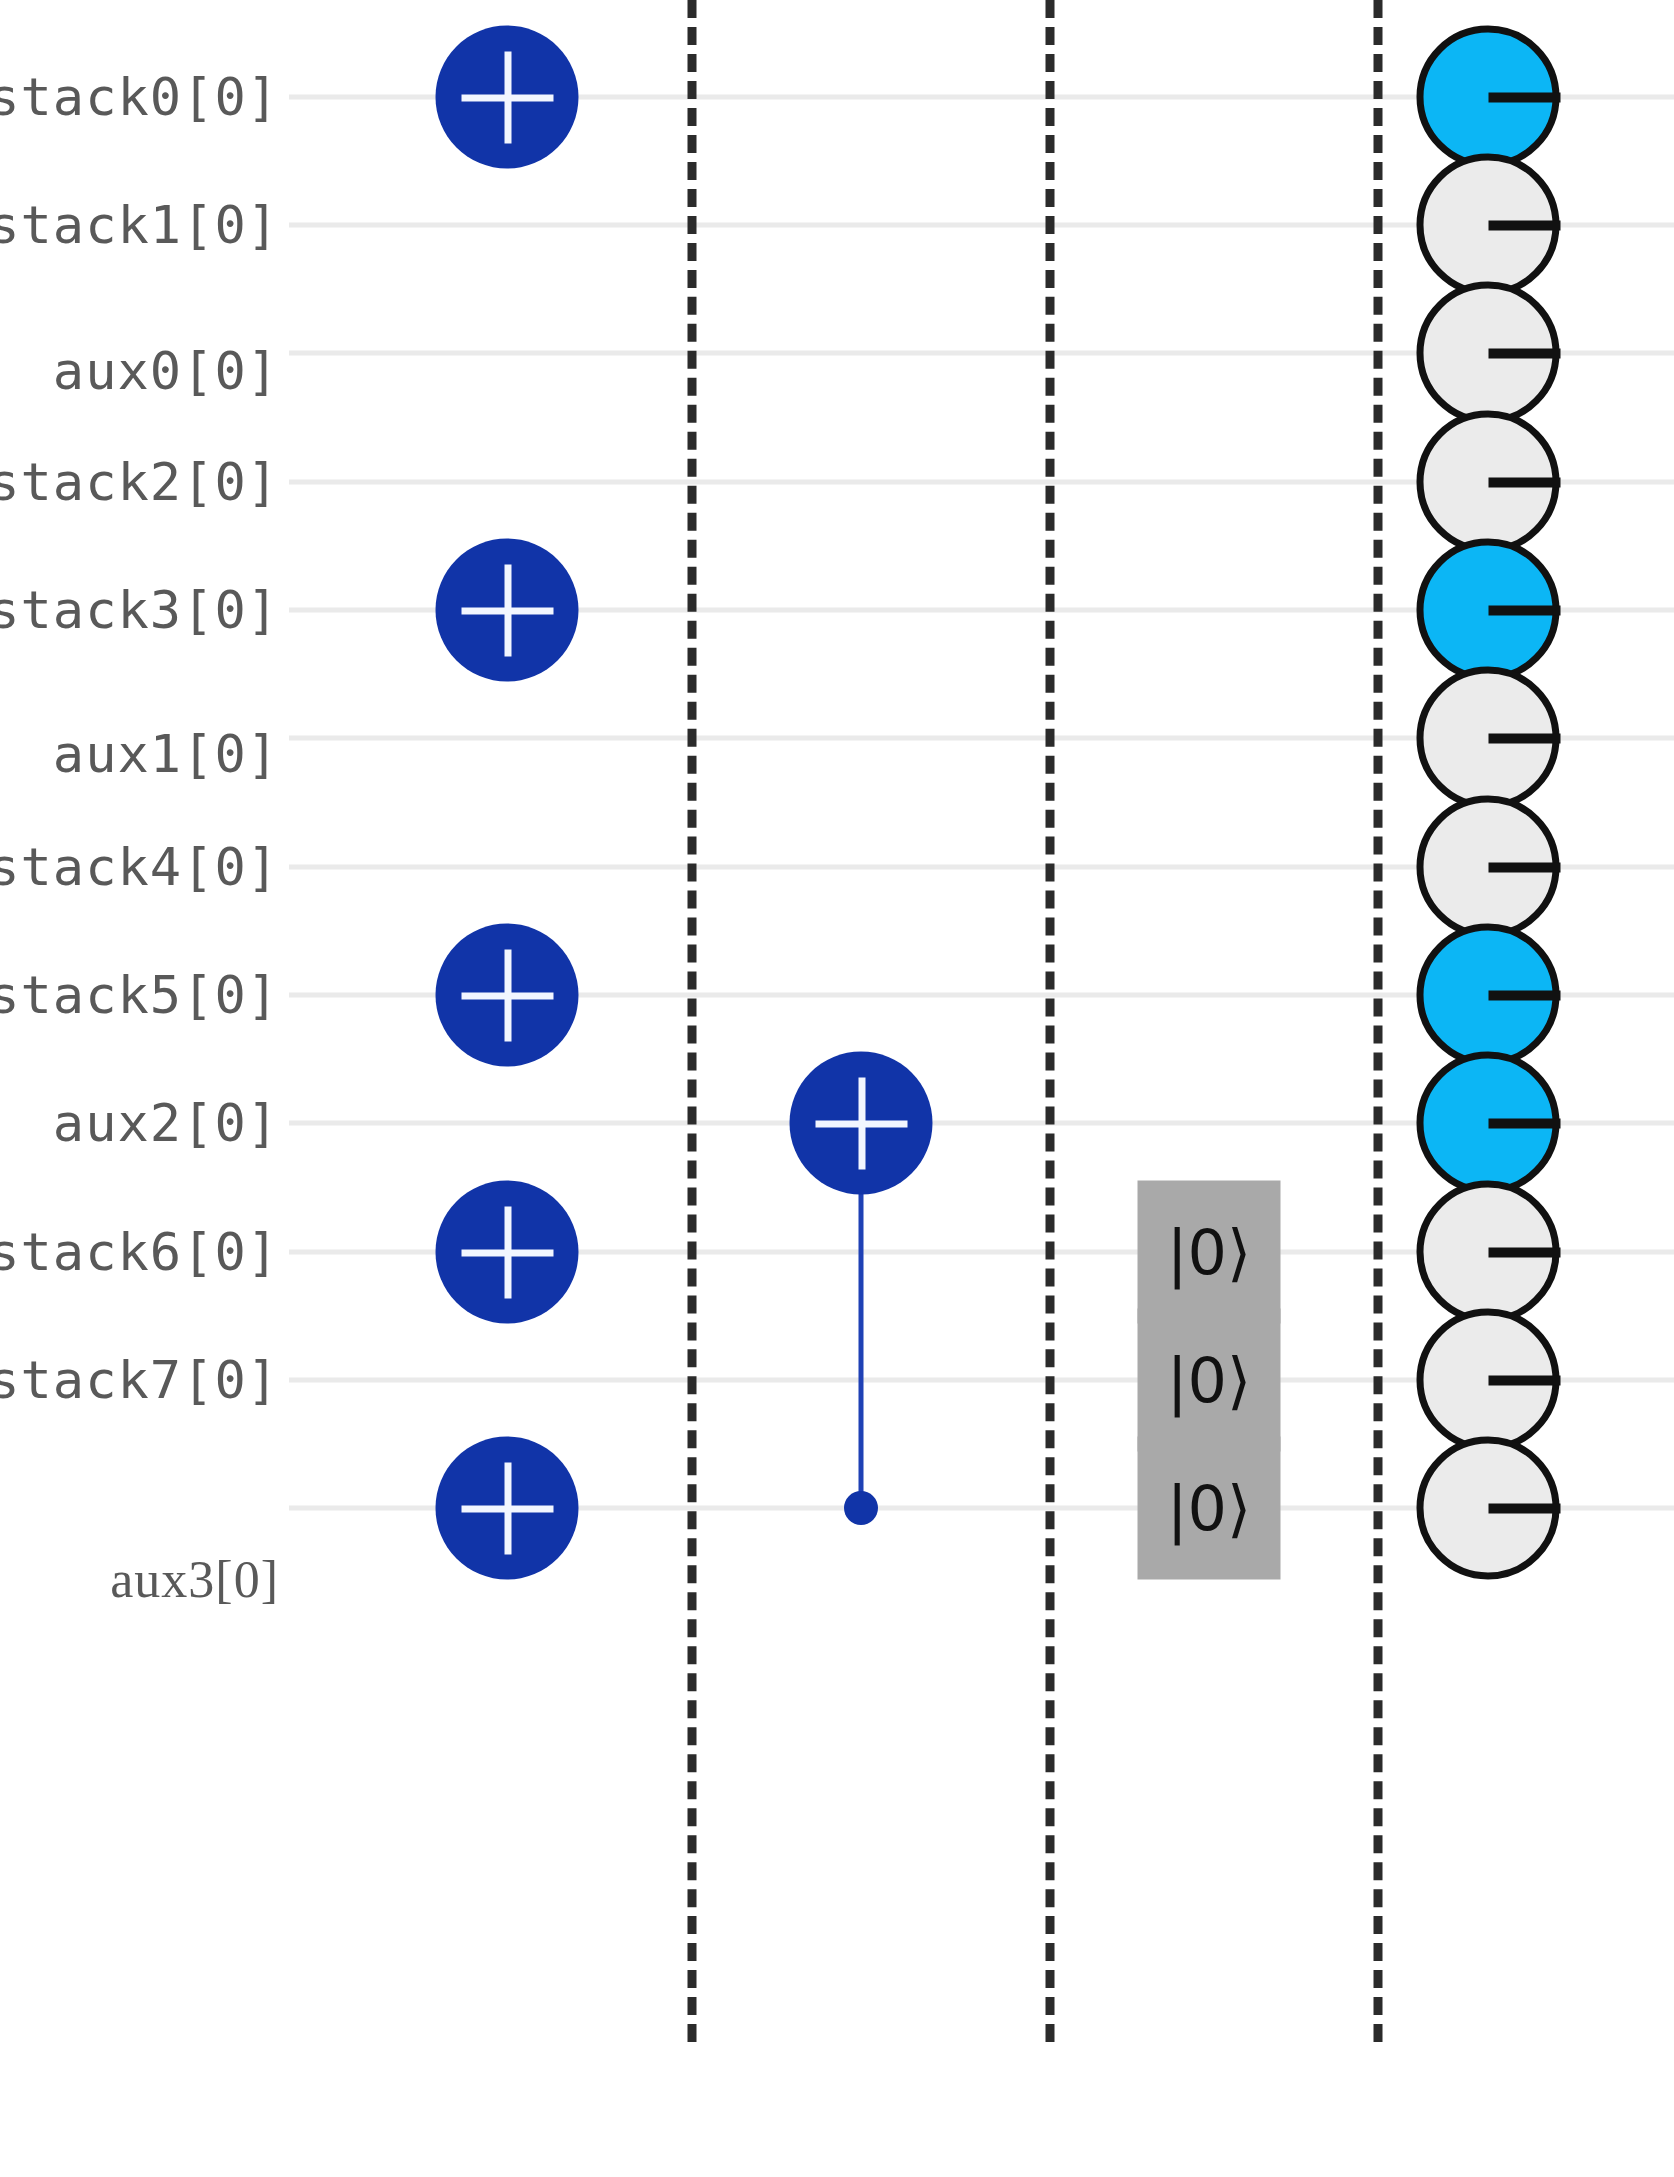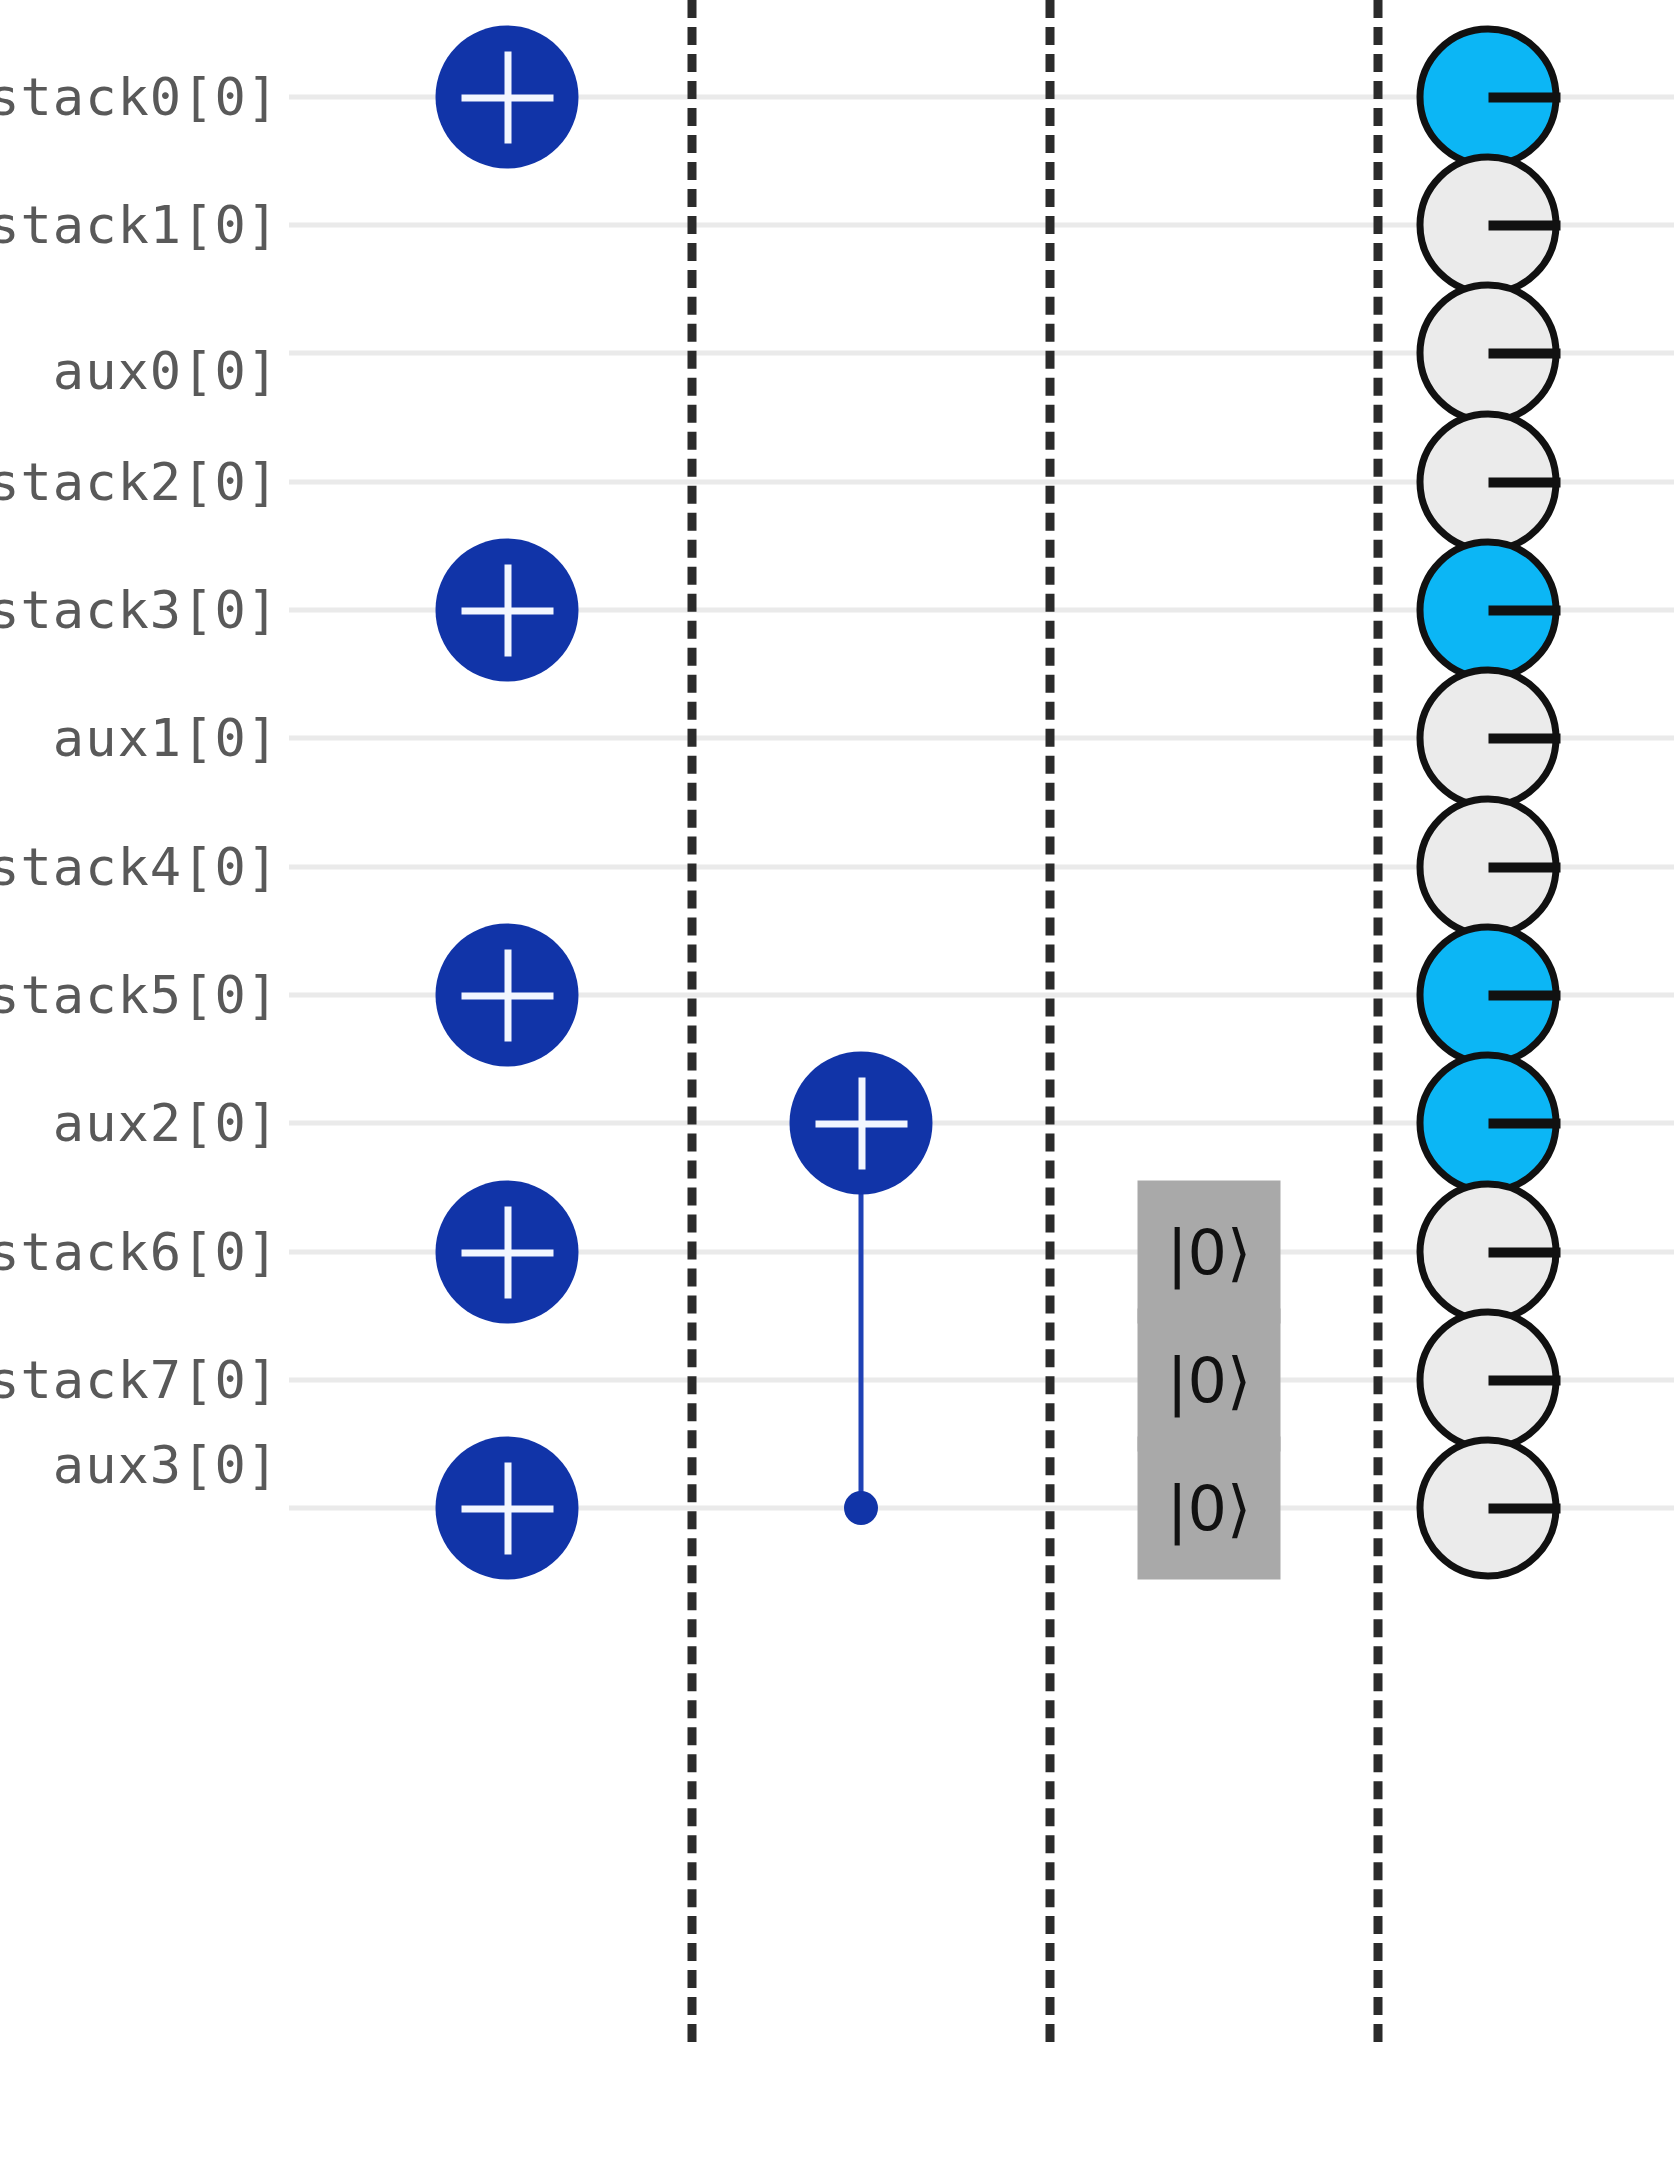--- a/index.html
+++ b/index.html
@@ -110,27 +110,27 @@
       <div class="wire" style="top: 1252px;"></div>
       <div class="wire" style="top: 1380px;"></div>
       <div class="wire" style="top: 1508px;"></div>
     </div>
   <div id="labels">
       <div class="qlabel" style="top: 97px;">stack0[0]</div>
       <div class="qlabel" style="top: 225px;">stack1[0]</div>
       <div class="qlabel" style="top: 371px;">aux0[0]</div>
       <div class="qlabel" style="top: 482px;">stack2[0]</div>
       <div class="qlabel" style="top: 610px;">stack3[0]</div>
-      <div class="qlabel" style="top: 738px; margin-left: 32px;">aux1[0]</div>
+      <div class="qlabel" style="top: 754px; margin-left: 32px;">aux1[0]</div>
       <div class="qlabel" style="top: 867px;">stack4[0]</div>
       <div class="qlabel" style="top: 995px;">stack5[0]</div>
       <div class="qlabel" style="top: 1123px;">aux2[0]</div>
       <div class="qlabel" style="top: 1252px;">stack6[0]</div>
       <div class="qlabel" style="top: 1380px;">stack7[0]</div>
-      <div class="qlabel" style="top: 1465px;">aux3[0]</div>
+      <div class="qlabel" style="top: 1580px; font-family: Liberation Serif, serif;">aux3[0]</div>
     </div>
   <div id="barriers">
       <div class="barrier" style="left: 692px;"></div>
       <div class="barrier" style="left: 1050px;"></div>
       <div class="barrier" style="left: 1378px;"></div>
     </div>
   <div id="xgates">
       <div class="xgate" style="left: 507px; top: 97px;">
         <span class="hb"></span>
         <span class="vb"></span>

